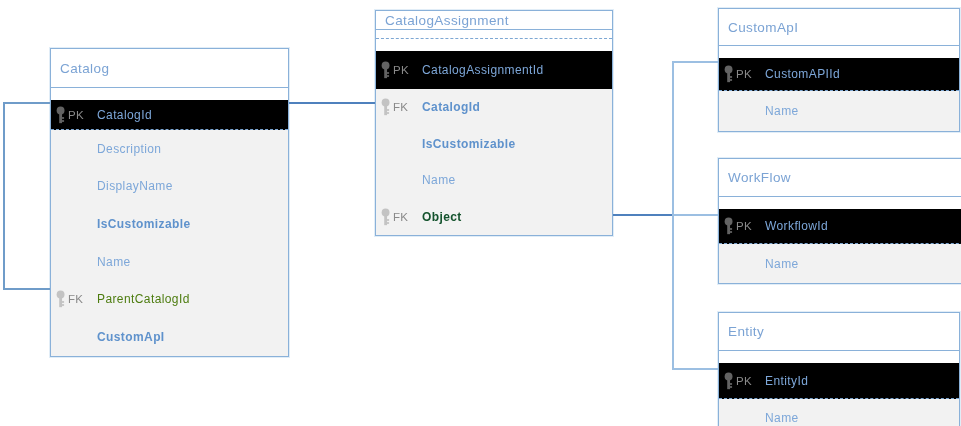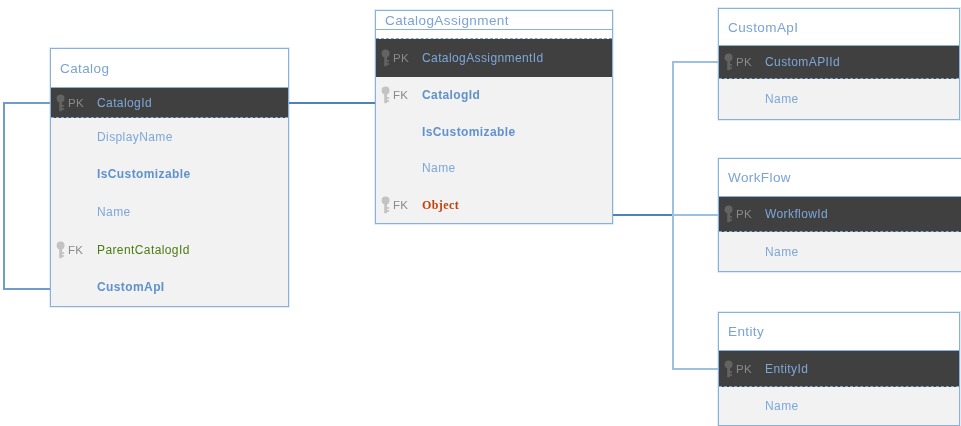--- a/index.html
+++ b/index.html
@@ -19,21 +19,21 @@
     border-bottom:1px solid #8ab1d9;
     box-sizing:border-box;
     font-size:13.5px;letter-spacing:.4px;
     background:#ffffff;white-space:nowrap;overflow:hidden;
   }
   .pre-gap{box-sizing:border-box;background:#ffffff;}
   .dashed-b{border-bottom:1px dashed #7da7d3;}
   .row{
     position:relative;box-sizing:border-box;white-space:nowrap;overflow:hidden;
   }
-  .row.keyrow{background:#404040;}
+  .row.keyrow{background:#000000;margin-top:12px;}
   .row.bodyrow{background:#f2f2f2;}
   .keywrap{
     position:absolute;left:5px;top:50%;transform:translateY(-50%);
     display:flex;align-items:center;gap:1px;
   }
   .keylbl{font-size:11.5px;letter-spacing:.3px;}
   .fname{
     position:absolute;left:46px;top:50%;transform:translateY(-50%);
     font-size:12px;letter-spacing:.4px;
   }
@@ -55,20 +55,23 @@
               <rect x="3.5" y="8" width="3.1" height="10.4"></rect>
               <rect x="6.2" y="11.8" width="2.6" height="1.9"></rect>
               <rect x="6.2" y="15.1" width="2.6" height="1.9"></rect>
             </g>
           </svg>
           <span class="keylbl" style="color: rgb(138, 138, 138);">PK</span>
         </span>
         <span class="fname" style="color: rgb(125, 167, 217);">CatalogId</span>
       </div>
       <div class="row bodyrow" style="height: 37.6px;">
+        <span class="fname" style="color: rgb(125, 167, 217);">Description</span>
+      </div>
+      <div class="row bodyrow" style="height: 37.6px;">
         <span class="fname" style="color: rgb(125, 167, 217);">DisplayName</span>
       </div>
       <div class="row bodyrow" style="height: 37.6px;">
         <span class="fname bold" style="color: rgb(95, 146, 204);">IsCustomizable</span>
       </div>
       <div class="row bodyrow" style="height: 37.6px;">
         <span class="fname" style="color: rgb(125, 167, 217);">Name</span>
       </div>
       <div class="row bodyrow" style="height: 37.6px;">
         <span class="keywrap">
@@ -130,21 +133,21 @@
           <svg class="keysvg" width="11" height="18" viewBox="0 0 12 19">
             <g fill="#c3c3c3">
               <circle cx="5" cy="4.6" r="4.3"></circle>
               <rect x="3.5" y="8" width="3.1" height="10.4"></rect>
               <rect x="6.2" y="11.8" width="2.6" height="1.9"></rect>
               <rect x="6.2" y="15.1" width="2.6" height="1.9"></rect>
             </g>
           </svg>
           <span class="keylbl" style="color: rgb(138, 138, 138);">FK</span>
         </span>
-        <span class="fname bold" style="color: #c2410c; font-family: Liberation Serif, serif;">Object</span>
+        <span class="fname bold" style="color: #14532d;">Object</span>
       </div>
     </div>
     <div class="tbl" style="left: 718px; top: 8px; width: 242px;">
       <div class="tbl-header" style="height: 37px; color: rgb(123, 163, 212);">CustomApI</div>
       <div class="row keyrow dashed-b" style="height: 33px;">
         <span class="keywrap">
           <svg class="keysvg" width="11" height="18" viewBox="0 0 12 19">
             <g fill="#636363">
               <circle cx="5" cy="4.6" r="4.3"></circle>
               <rect x="3.5" y="8" width="3.1" height="10.4"></rect>

